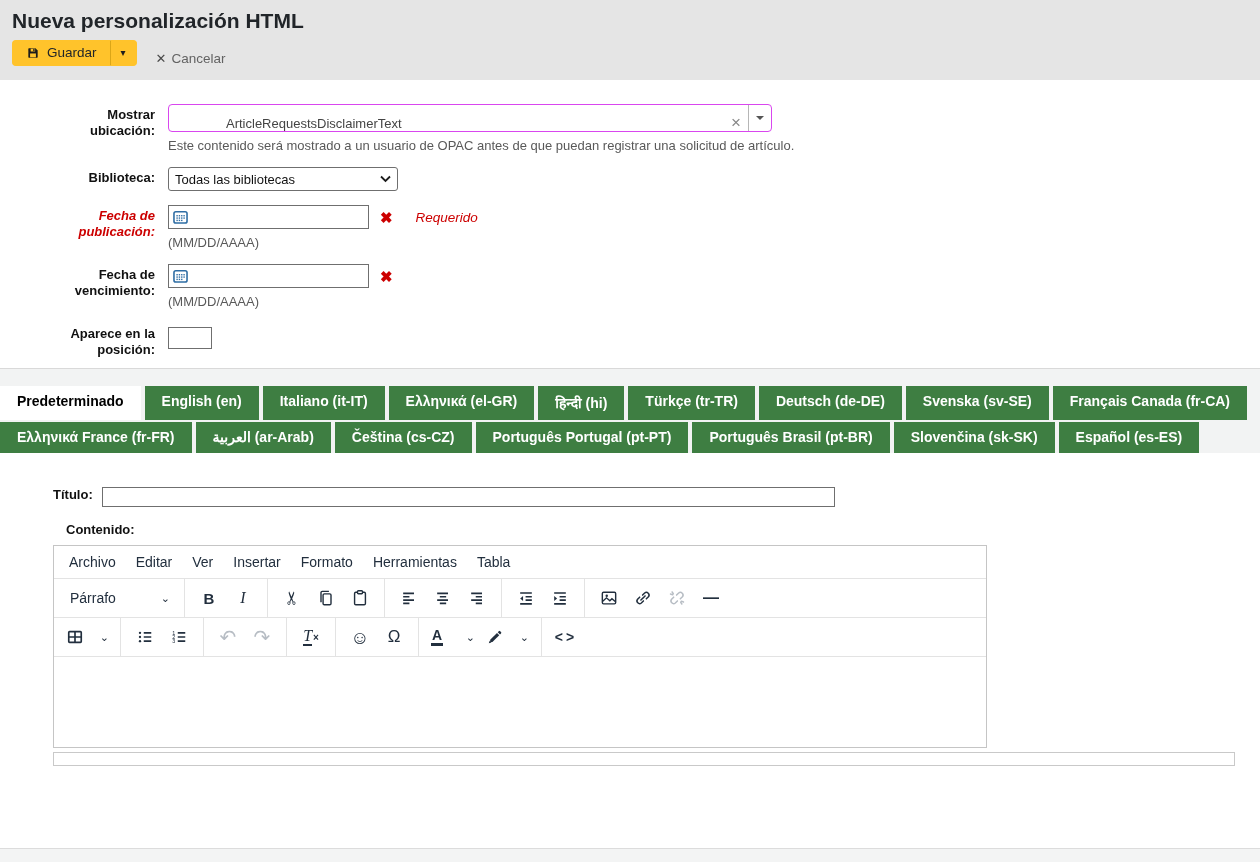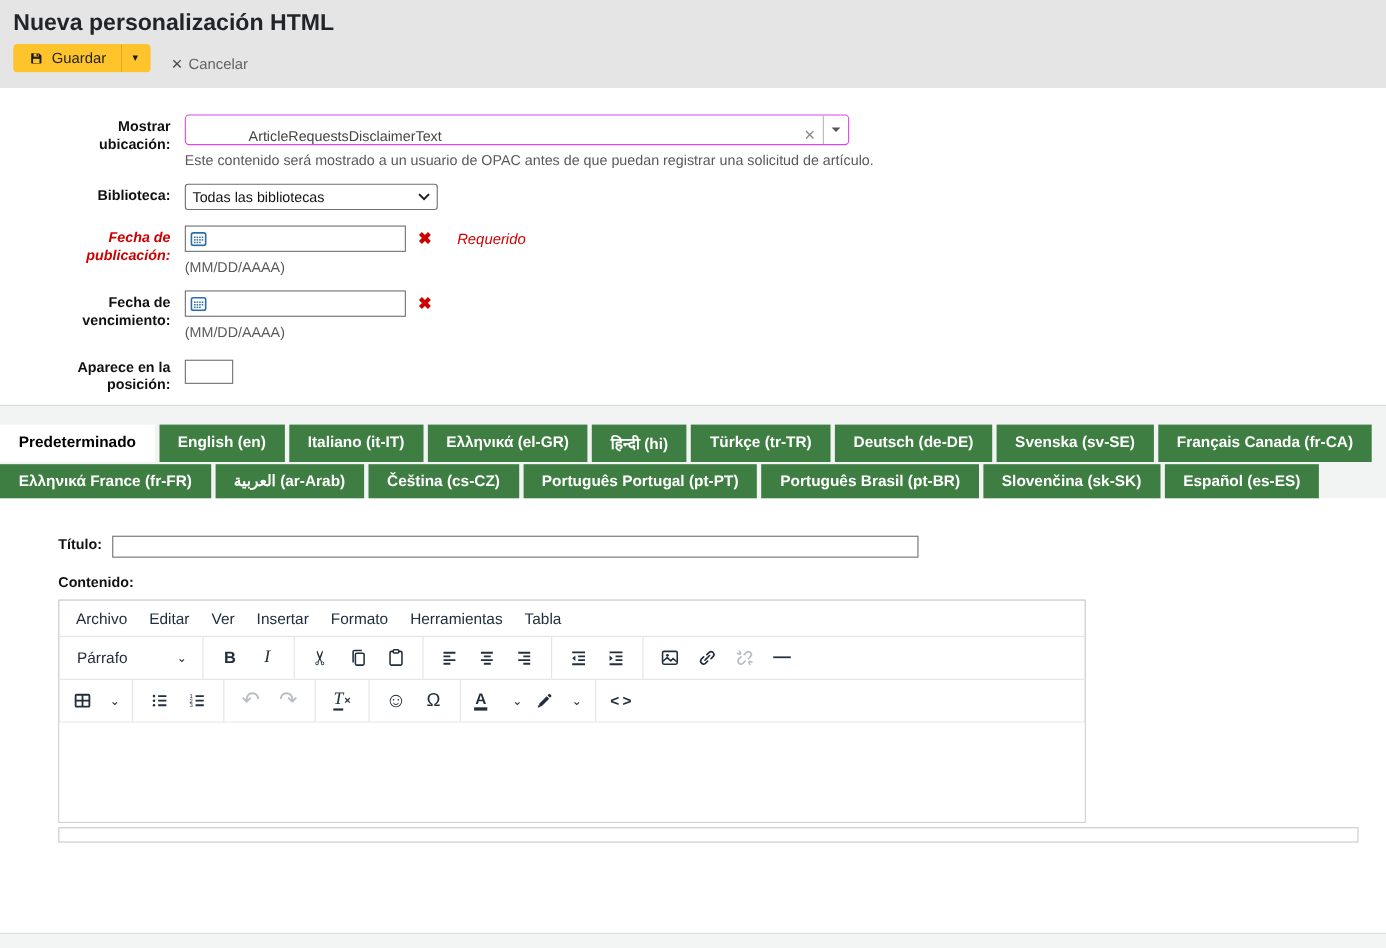--- a/index.html
+++ b/index.html
@@ -57,21 +57,21 @@
   .tabband { background:#f2f3f3; border-top:1px solid #d9d9d9; padding-top:17px;
     display:flex; flex-wrap:wrap; column-gap:4px; row-gap:2px; }
   .tab { background:#3e7e42; color:#fff; font-weight:700; font-size:14px; padding:7px 17px 8px; cursor:pointer; white-space:nowrap; }
   .tab.active { background:#fff; color:#000; }
 
   
   .panel { padding:34px 0 0 53px; background:#fff; }
   .titulo-row { display:flex; }
   .b-label { font-weight:700; }
   .titulo-input { width:733px; height:20px; border:1px solid #6f6f6f; margin-left:9px; }
-  .contenido-label { font-weight:700; margin:15px 0 8px; }
+  .contenido-label { font-weight:700; margin:15px 13px 8px; }
 
   .editor { width:934px; border:1px solid #c5c5c5; background:#fff; }
   .menubar { display:flex; padding:3px 5px; border-bottom:1px solid #e3e3e3; }
   .menu-item { padding:5px 10px; font-size:14px; color:#222f3e; cursor:pointer; border-radius:3px; }
   .tbar { display:flex; align-items:stretch; border-bottom:1px solid #e3e3e3; height:39px; }
   .tgroup { display:flex; align-items:center; padding:0 7px; }
   .tgroup + .tgroup { border-left:1px solid #e3e3e3; }
   .tbtn { min-width:34px; height:34px; display:flex; align-items:center; justify-content:center; color:#222f3e; border-radius:3px; cursor:pointer; }
   .tbtn.disabled { color:#b7bdc4; cursor:default; }
   .format-select { display:flex; align-items:center; justify-content:space-between; width:116px; height:34px; padding:0 7px 0 9px; color:#222f3e; font-size:14px; cursor:pointer; }

